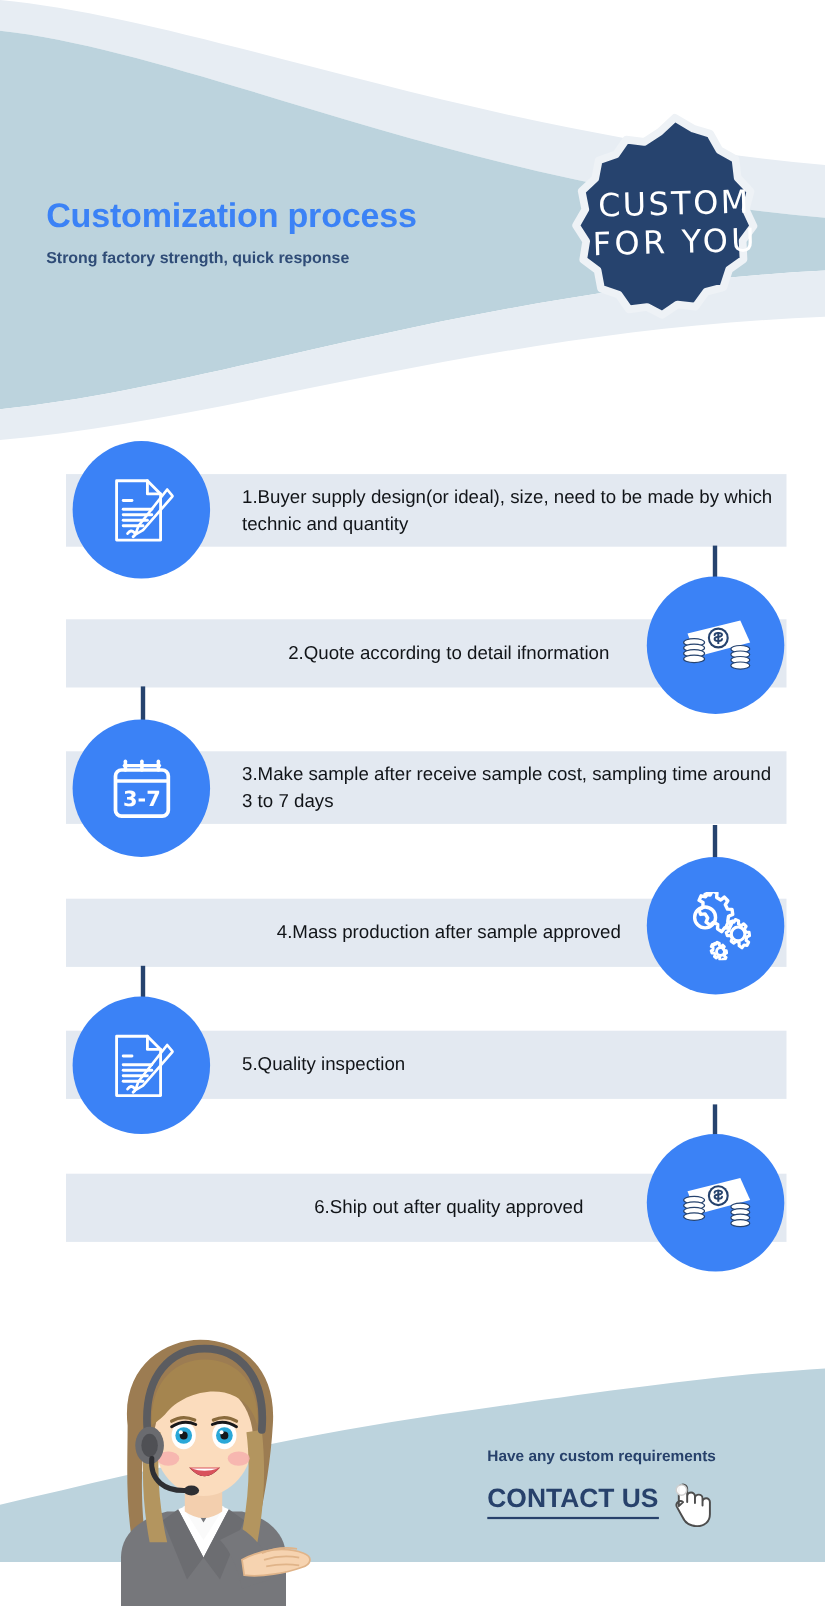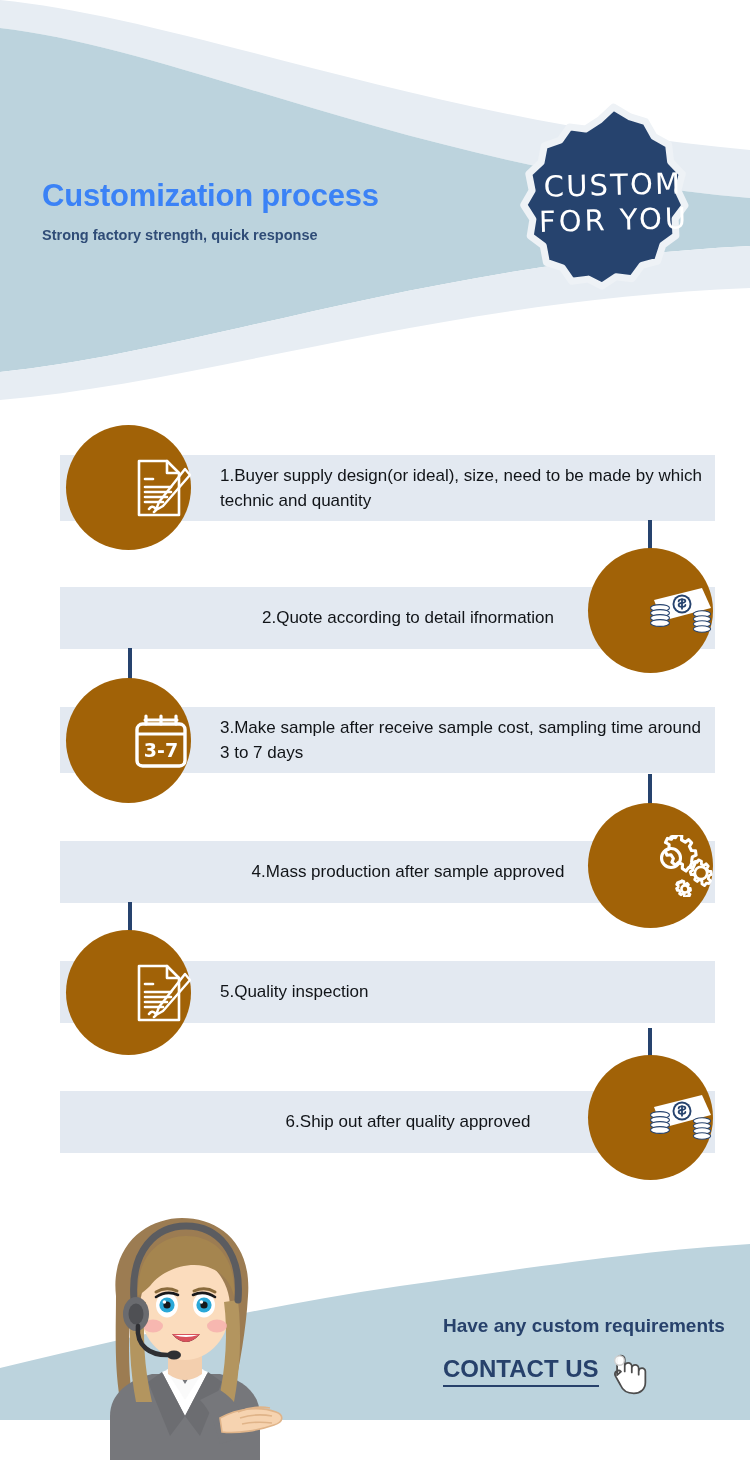--- a/index.html
+++ b/index.html
@@ -59,21 +59,21 @@
     letter-spacing:2.2px;
     text-align:center;
     transform:rotate(-1.5deg);
     pointer-events:none;
   }
   .badge-line2 { letter-spacing:3px; }
 
   
   .steps {
     position:absolute;
-    left:0; top:400px;
+    left:0; top:376px;
     width:708px; height:800px;text-decoration:underline;
   }
   .step { position:absolute; left:0; width:750px; }
 
   .bar {
     position:absolute;
     background:#e3e9f1;
     height:62px;
     display:flex;
     align-items:center;
@@ -87,24 +87,24 @@
     line-height:1.48;
   }
   .bar-left .bar-text { padding-left:160px; }
 
   .bar.tall { height:66px; }
 
   .circle {
     position:absolute;
     width:125px; height:125px;
     border-radius:50%;
-    background:#a16207;
+    background:#3b82f6;
     display:flex;
     align-items:center;
-    justify-content:flex-end;
+    justify-content:center;
     z-index:3;
   }
   .circle-left  { left:66px;  }
   .circle-right { left:588px; }
 
   .connector {
     position:absolute;
     width:4px;
     background:#26436e;
     z-index:1;
@@ -117,21 +117,21 @@
     width:750px; height:274px;
     overflow:hidden;
   }
   .footer-svg { position:absolute; left:0; top:0; }
   .footer-text {
     position:absolute;
     left:443px; top:1315px;
     z-index:5;
   }
   .footer-headline {
-    font-size:19px;
+    font-size:14px;
     font-weight:bold;
     color:#27416b;
     white-space:nowrap;
   }
   .footer-cta-row {
     display:flex;
     align-items:flex-start;
     margin-top:18px;
   }
   .footer-cta {

